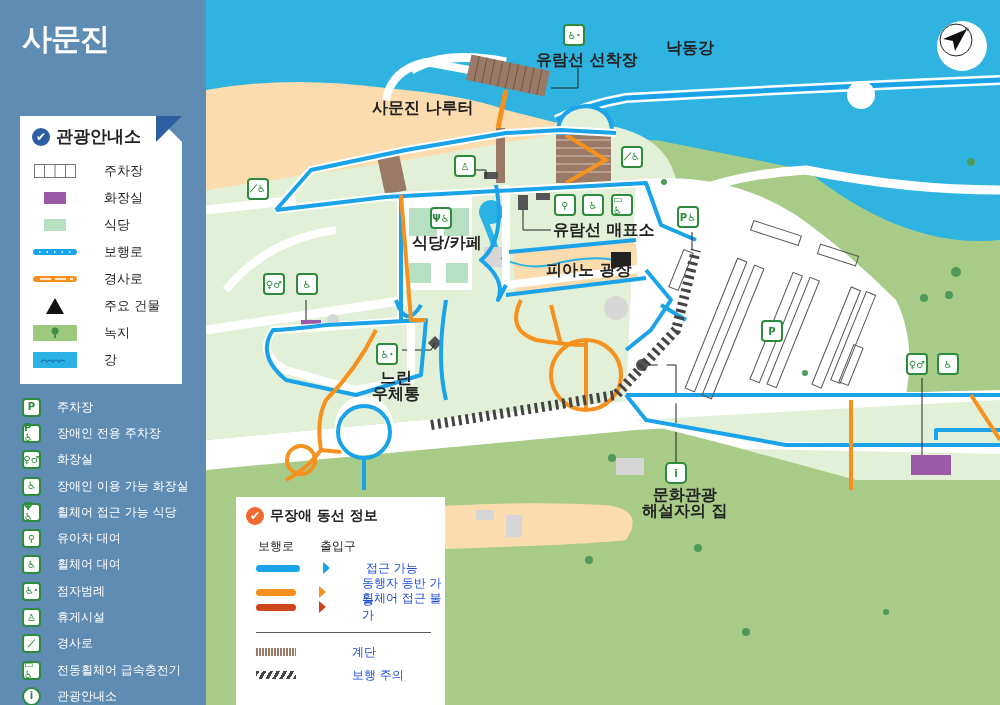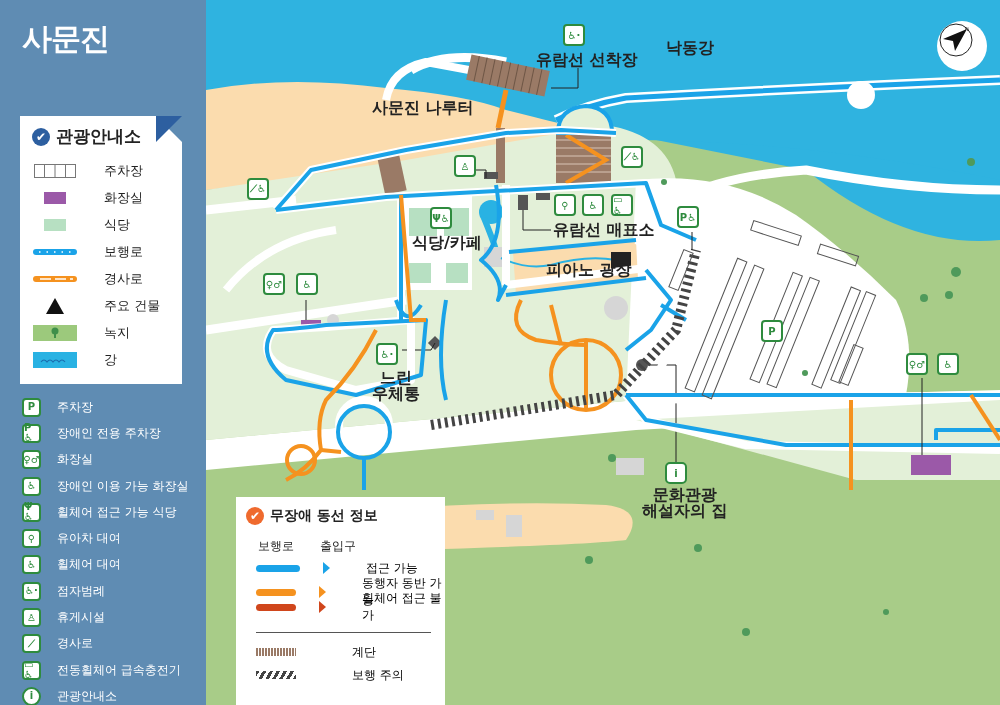--- a/index.html
+++ b/index.html
@@ -17,21 +17,21 @@
   .icon-list{position:absolute;left:22px;top:394px;}
   .icon-row{height:26.3px;display:flex;align-items:center;color:#fff;font-size:12px;}
   .gicon{width:19px;height:19px;border:2px solid #2e8b3e;border-radius:4px;background:#fff;color:#2e8b3e;font-size:10px;font-weight:bold;display:flex;align-items:center;justify-content:center;box-sizing:border-box;margin-right:16px;line-height:1;}
   .map{position:absolute;left:206px;top:0;width:794px;height:705px;overflow:hidden;background:#a8cc88;}
   .map svg{position:absolute;left:0;top:0;}
   .lbl{position:absolute;font-size:16px;font-weight:bold;color:#222;white-space:nowrap;text-align:center;line-height:16px;}
   .micon{position:absolute;width:22px;height:22px;border:2px solid #2e8b3e;border-radius:4px;background:#fff;color:#2e8b3e;font-size:10px;font-weight:bold;display:flex;align-items:center;justify-content:center;box-sizing:border-box;}
   .legend2{position:absolute;left:236px;top:497px;width:209px;height:208px;background:#fff;}
   .l2-head{position:absolute;left:10px;top:10px;font-size:14px;font-weight:bold;color:#222;display:flex;align-items:center;gap:6px;}
   .l2-sub{position:absolute;top:41px;font-size:12px;color:#222;}
-  .l2-row{position:absolute;left:20px;height:16px;display:flex;align-items:center;font-size:12px;color:#000000;}
+  .l2-row{position:absolute;left:20px;height:16px;display:flex;align-items:center;font-size:12px;color:#1d4ed8;}
   .l2-row .line{width:44px;height:7px;border-radius:4px;margin-right:23px;}
   .l2-row .tri{width:0;height:0;border-top:6px solid transparent;border-bottom:6px solid transparent;border-left:7px solid #000;margin-right:36px;}
   .compass{position:absolute;left:731px;top:21px;width:50px;height:50px;border-radius:50%;background:#fff;display:flex;align-items:center;justify-content:center;}
 </style>
 </head>
 <body>
 
 <div class="sidebar">
   <div class="title">
     <div>사문진</div>

